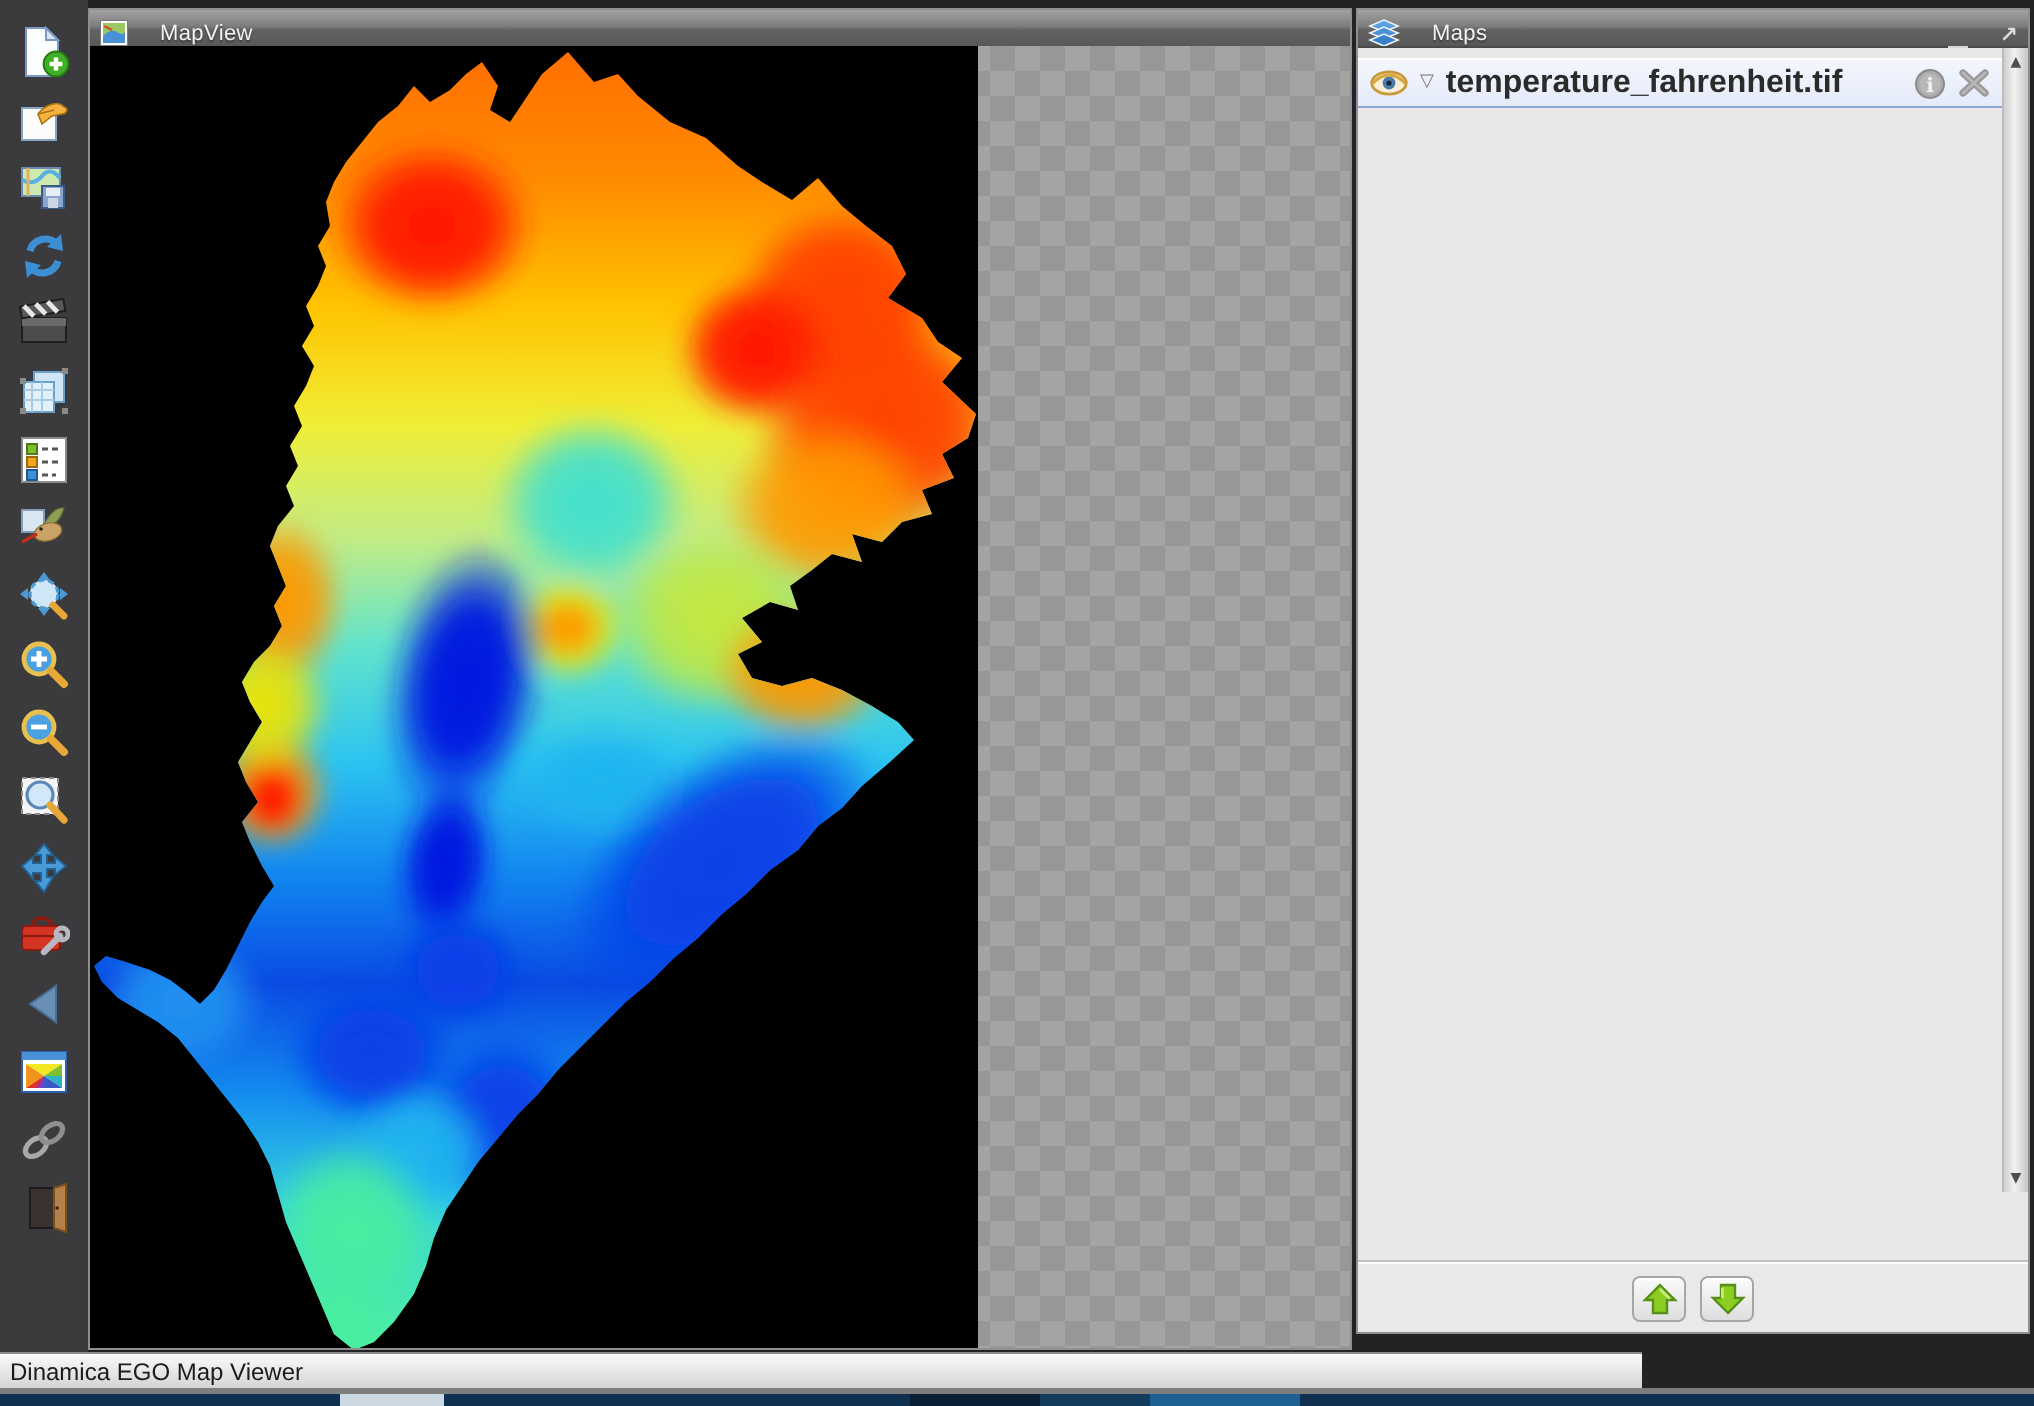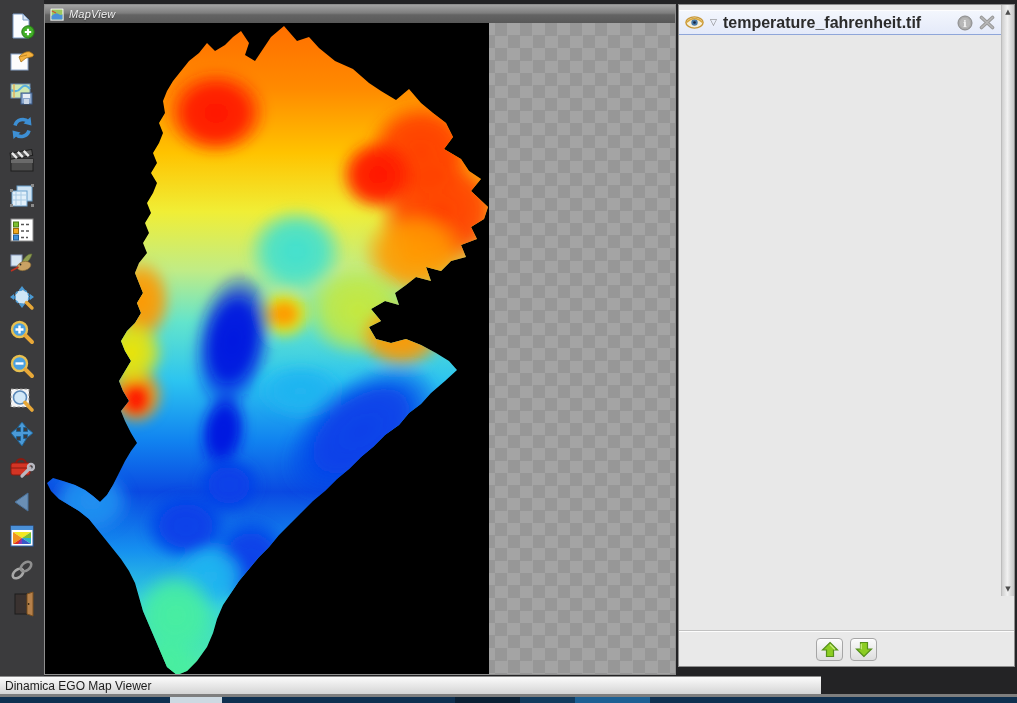--- a/index.html
+++ b/index.html
@@ -8,21 +8,21 @@
 
   
   .toolbar{position:absolute;left:0;top:0;width:44px;height:676px;background:#3b3b3d;
     display:flex;flex-direction:column;align-items:center;padding-top:12px;gap:7px;box-sizing:border-box;}
   .tb{width:28px;height:27px;display:flex;align-items:center;justify-content:center;cursor:pointer;}
   .tb svg{display:block;}
 
   
   .panel{position:absolute;box-sizing:border-box;border:1px solid #8f8f8f;background:#e9e9e9;}
   .titlebar{height:18px;background:linear-gradient(#a3a3a3,#7d7d7d 45%,#636363 55%,#585858);
-    border-bottom:1px solid #4a4a4a;display:flex;align-items:center;padding:0 5px;gap:5px;font-style:italic;}
+    border-bottom:1px solid #4a4a4a;display:flex;align-items:flex-end;padding:0 5px;gap:16px;}
   .titlebar .ttl{color:#f2f2f2;font-size:11px;text-shadow:0 1px 1px #3a3a3a;letter-spacing:.2px;}
   .tb-spacer{flex:1;}
   .win-min{width:10px;height:3px;background:#d8d8d8;border-bottom:1px solid #555;margin-bottom:-4px;cursor:pointer;}
   .win-detach{color:#dcdcdc;font-size:11px;font-weight:bold;cursor:pointer;line-height:10px;}
 
   
   .mapview{left:44px;top:4px;width:632px;height:671px;}
   .mv-content{position:absolute;left:0;top:18px;right:0;bottom:0;overflow:hidden;
     background-color:#9b9b9b;
     background-image:conic-gradient(#a4a4a4 0 25%, #979797 0 50%, #a4a4a4 0 75%, #979797 0);
@@ -340,20 +340,31 @@
               <ellipse cx="131" cy="592" rx="44" ry="46" fill="url(#rgGreen)"></ellipse>
               <ellipse cx="124" cy="640" rx="28" ry="26" fill="url(#rgGreen)"></ellipse>
             </g>
           </g>
         </svg>
       </div>
     </div>
   </div>
 
   <div class="panel mapspanel">
+    <div class="titlebar">
+      <svg width="16" height="14" viewBox="0 0 16 14">
+          <path d="M1 4l7-3 7 3-7 3z" fill="#5aa0e0" stroke="#eef4fa" stroke-width=".8"></path>
+          <path d="M1 7.5l7-3 7 3-7 3z" fill="#4a90d4" stroke="#eef4fa" stroke-width=".8"></path>
+          <path d="M1 11l7-3 7 3-7 3z" fill="#3a80c8" stroke="#eef4fa" stroke-width=".8"></path>
+        </svg>
+      <span class="ttl">Maps</span>
+      <span class="tb-spacer"></span>
+      <span class="win-min"></span>
+      <span class="win-detach">↗</span>
+    </div>
 
     <div class="mp-list">
       <div class="layer-row">
         <span class="rowbtn">
           <svg width="19" height="13" viewBox="0 0 19 13">
               <ellipse cx="9.5" cy="6.5" rx="8.6" ry="5.6" fill="#f7efd8" stroke="#c89838" stroke-width="1.4"></ellipse>
               <circle cx="9.5" cy="6.5" r="3.2" fill="#4a7aa8"></circle>
               <circle cx="9.5" cy="6.5" r="1.3" fill="#18243a"></circle>
               <path d="M1.4 6.5Q9.5 -1.5 17.6 6.5" fill="none" stroke="#d8a840" stroke-width="1.6"></path>
             </svg>

